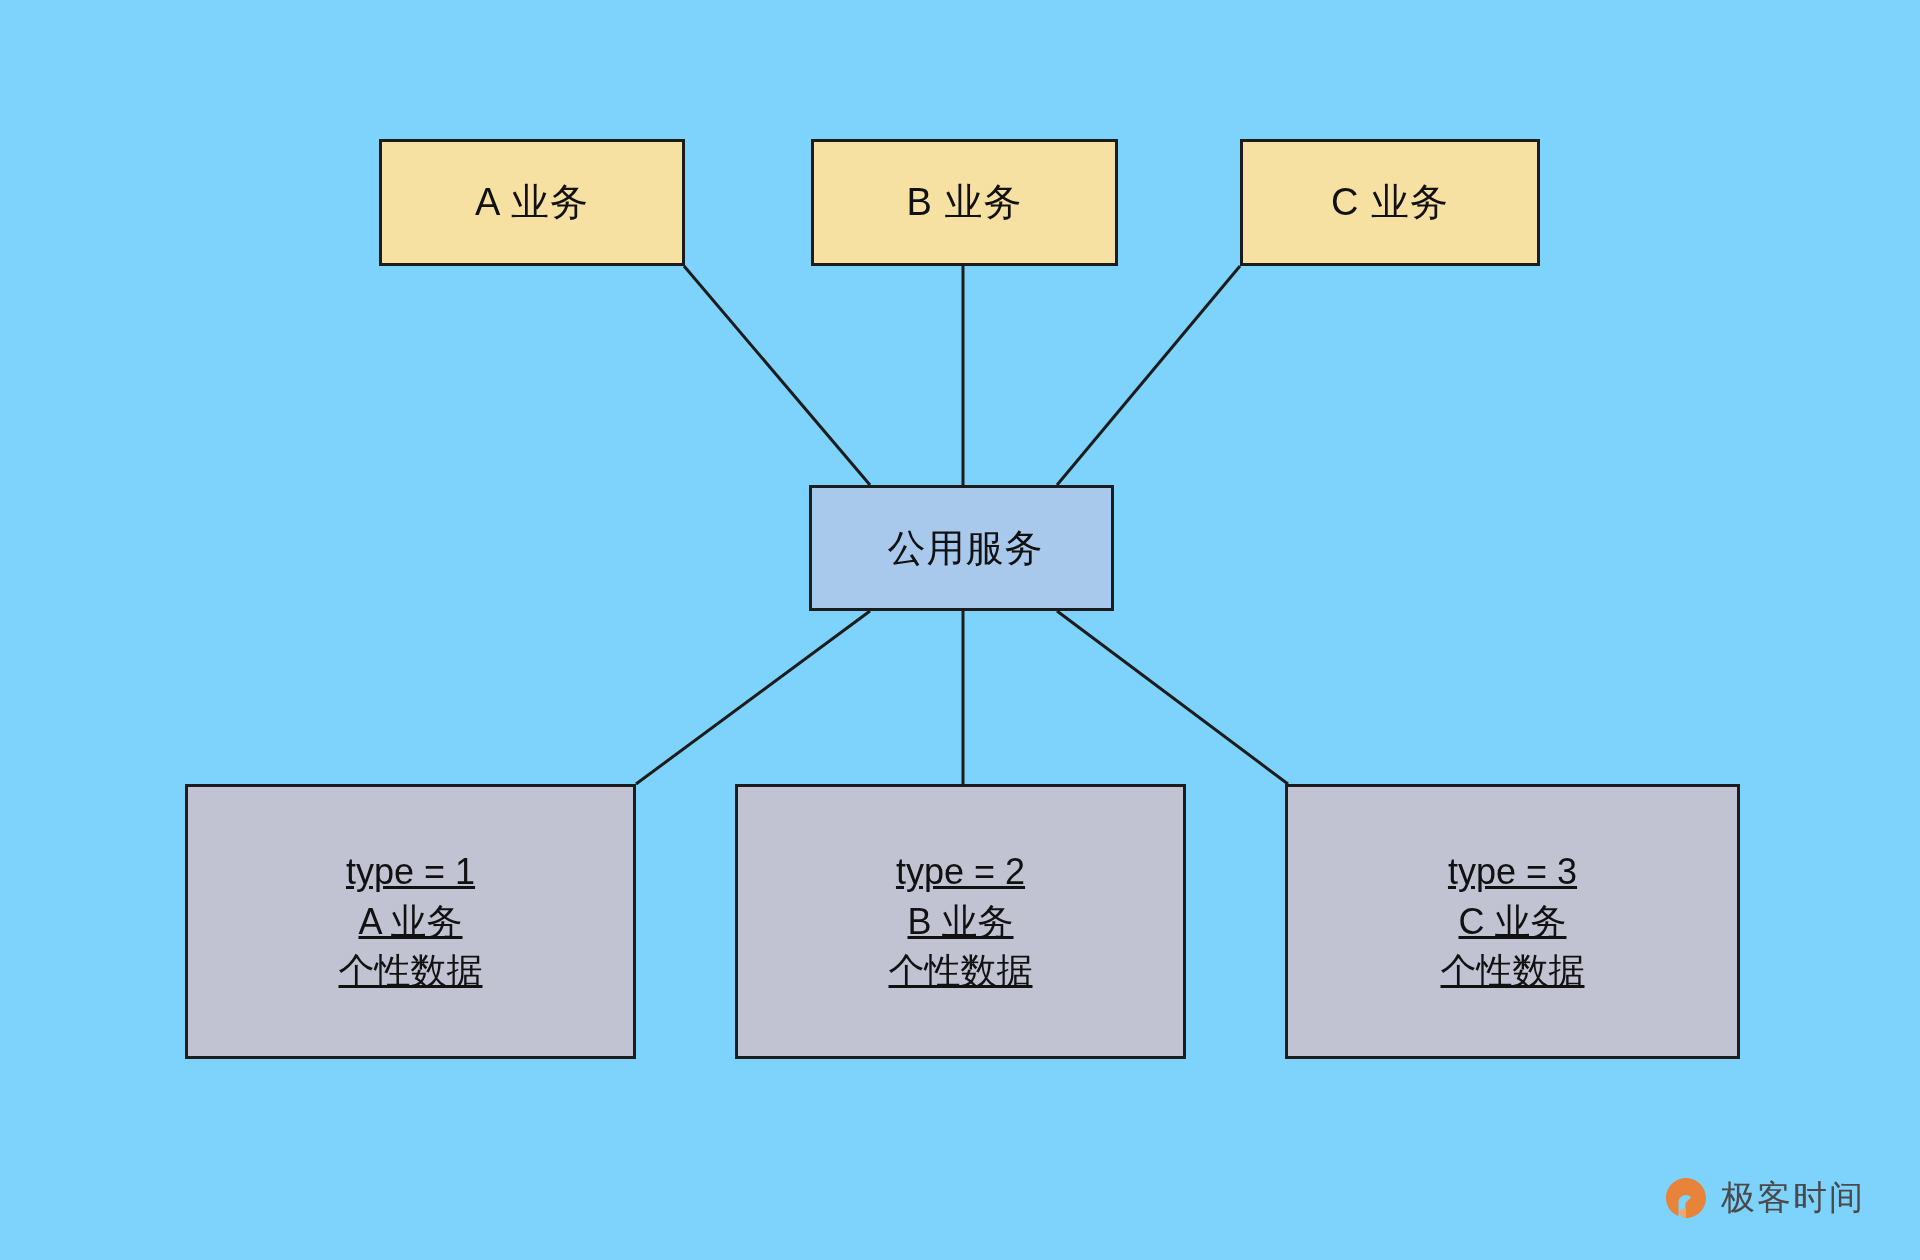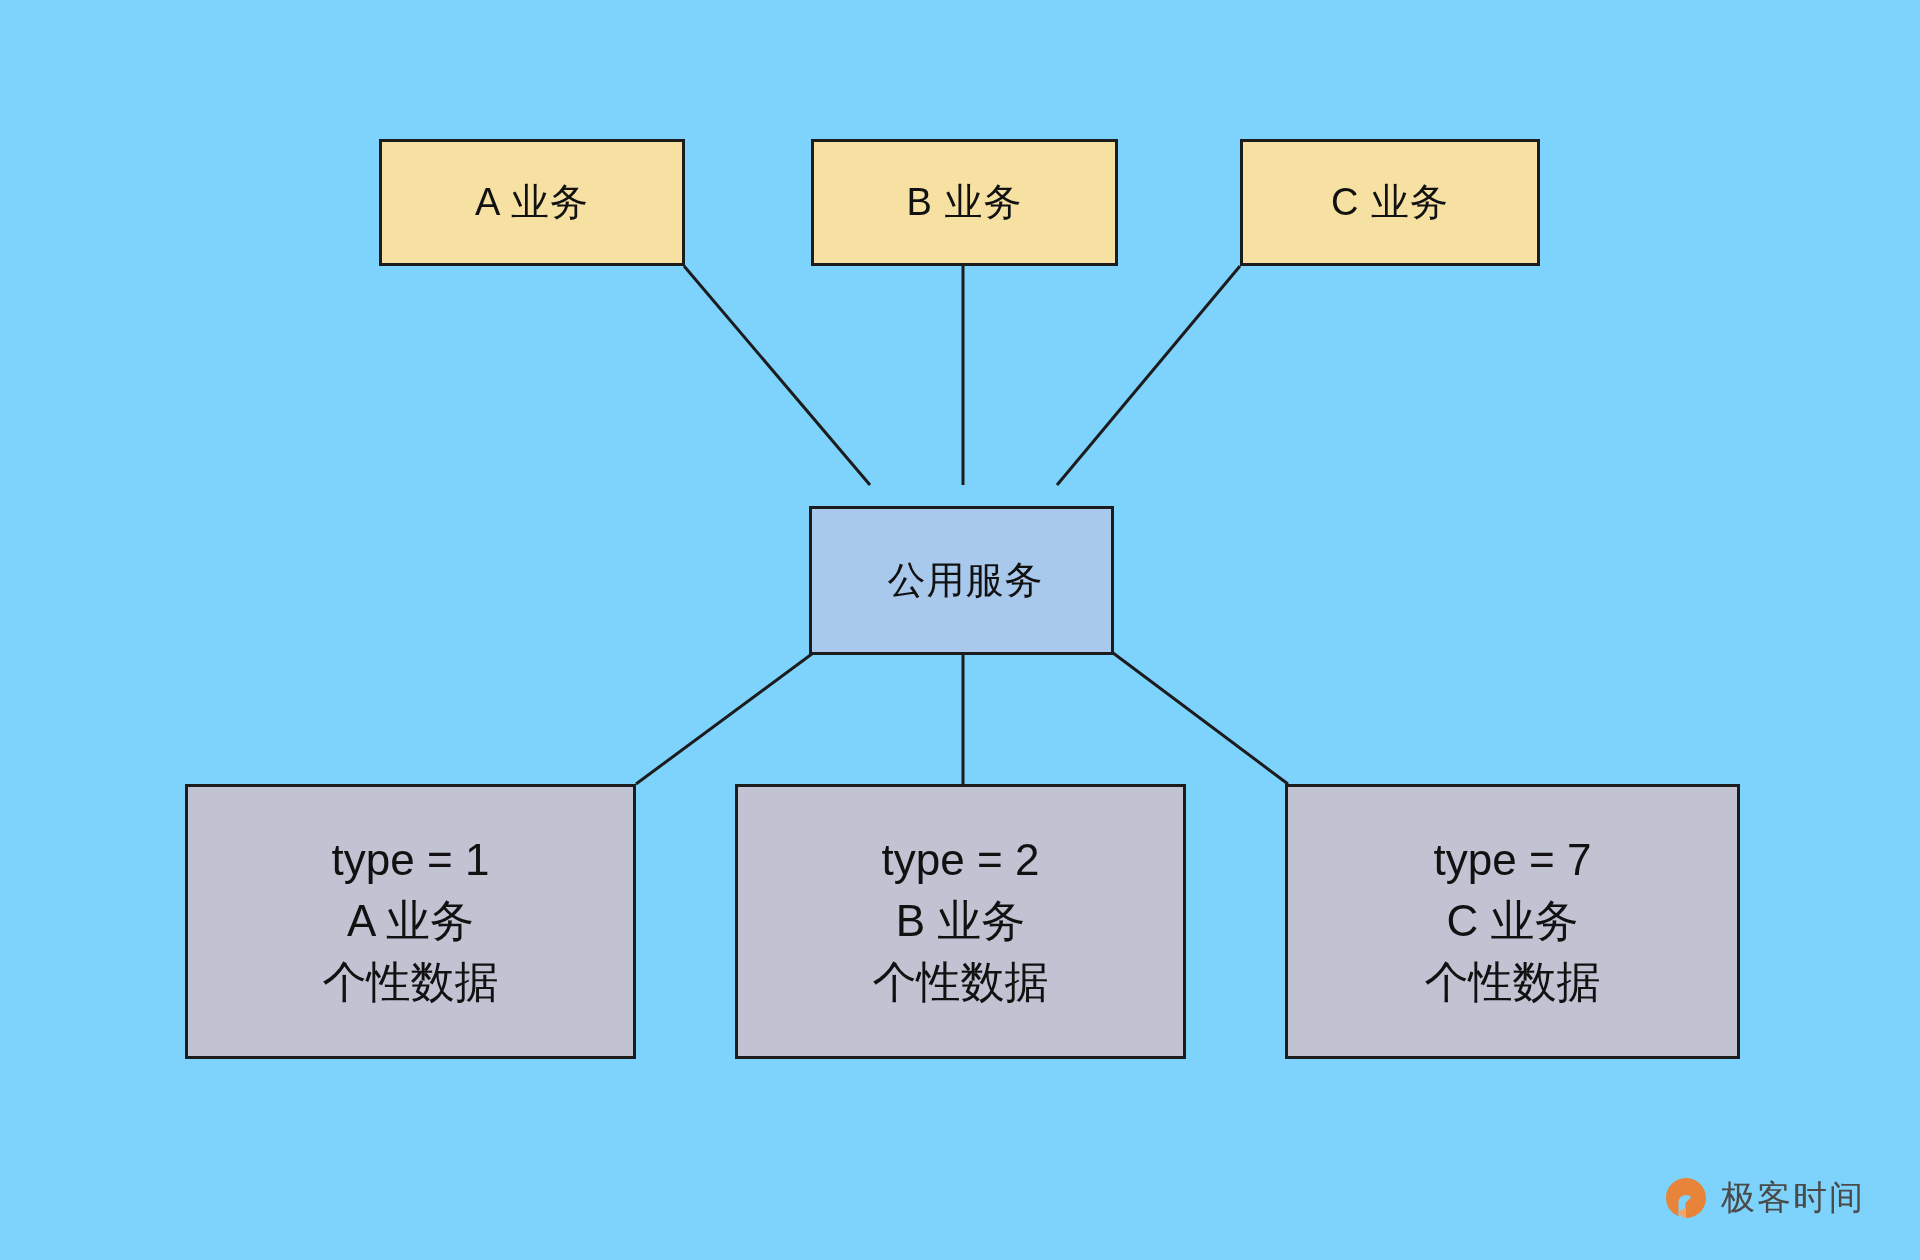--- a/index.html
+++ b/index.html
@@ -44,33 +44,34 @@
     font-size: 38px;
     letter-spacing: 1px;
   }
   .node-common {
     background: #a9c9ec;
     font-size: 38px;
     letter-spacing: 1px;
   }
   .node-data {
     background: #c1c3d3;
-    font-size: 44px;
+    font-size: 36px;
     line-height: 1.38;
+    text-decoration: underline;
   }
   .node-data .line {
     display: block;
     white-space: nowrap;
   }
   
   #node-biz-a { left: 379px; top: 139px; width: 306px; height: 127px; }
   #node-biz-b { left: 811px; top: 139px; width: 307px; height: 127px; }
   #node-biz-c { left: 1240px; top: 139px; width: 300px; height: 127px; }
   
-  #node-common { left: 809px; top: 506px; width: 305px; height: 149px; padding-left: 8px; }
+  #node-common { left: 809px; top: 485px; width: 305px; height: 126px; padding-left: 8px; }
   
   #node-data-1 { left: 185px; top: 784px; width: 451px; height: 275px; }
   #node-data-2 { left: 735px; top: 784px; width: 451px; height: 275px; text-align: right; }
   #node-data-3 { left: 1285px; top: 784px; width: 455px; height: 275px; }
 
   #watermark {
     position: absolute;
     left: 1663px;
     top: 1175px;
     display: flex;
@@ -123,21 +124,21 @@
     <span class="line">个性数据</span>
   </div>
 
   <div class="node node-data" id="node-data-2">
     <span class="line">type = 2</span>
     <span class="line">B 业务</span>
     <span class="line">个性数据</span>
   </div>
 
   <div class="node node-data" id="node-data-3">
-    <span class="line">type = 7</span>
+    <span class="line">type = 3</span>
     <span class="line">C 业务</span>
     <span class="line">个性数据</span>
   </div>
 
   <div id="watermark">
     <svg width="46" height="46" viewBox="0 0 46 46">
       <path d="M23 3 C12 3 3 12 3 23 C3 31 8 38 15.5 41.2 L15.5 27.5
                C15.5 23.4 18.8 20.1 23 20.1 C25 20.1 26.8 20.9 28.1 22.2
                L22.4 27.9 L22.4 43 C23 43 23 43 23 43
                C34 43 43 34 43 23 C43 12 34 3 23 3 Z" fill="#e8833a"></path>

